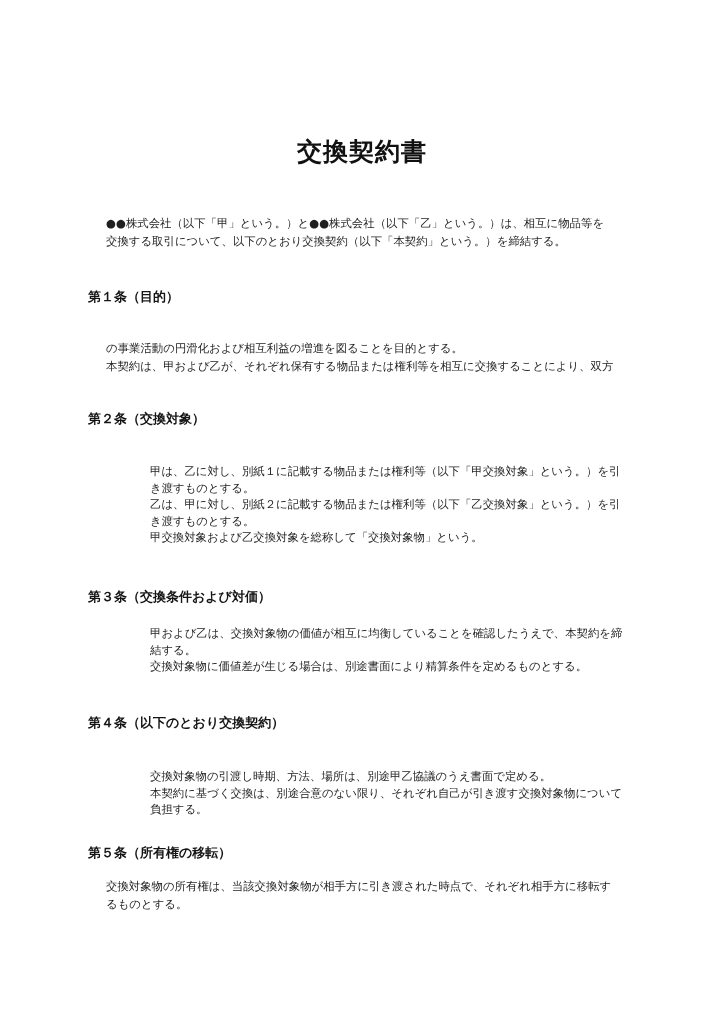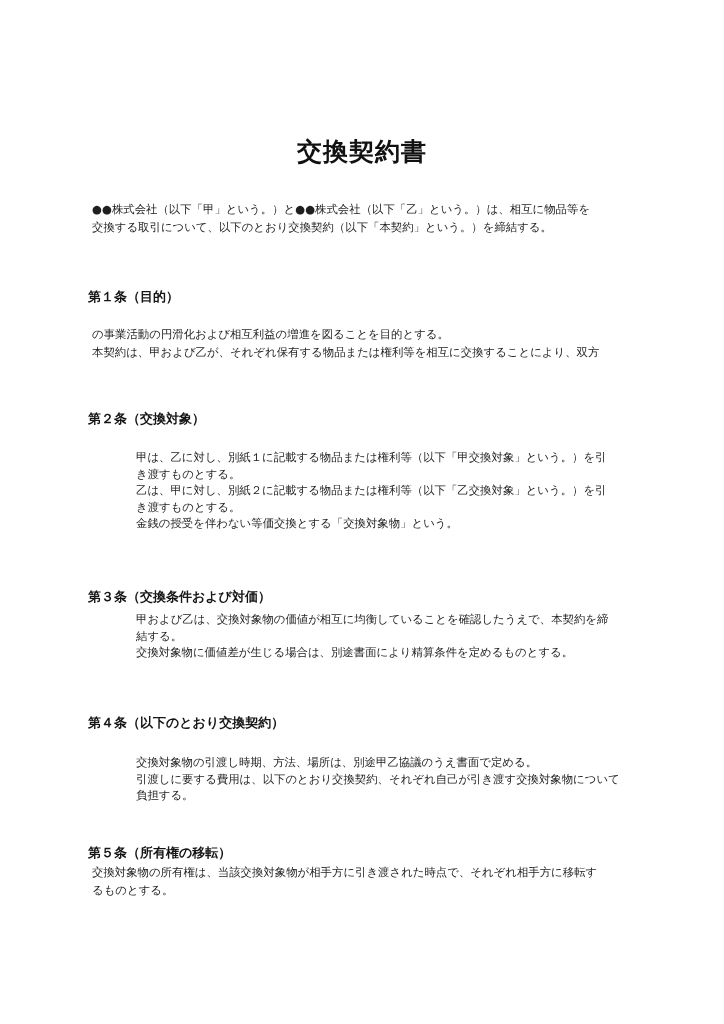--- a/index.html
+++ b/index.html
@@ -31,21 +31,21 @@
     font-weight: bold;
     letter-spacing: 1px;
     line-height: 34px;
     color: #111;
   }
   .para {
     position: absolute;
     font-size: 11.4px;
     line-height: 18px;
     color: #1f1f1f;
-    margin: 4px;
+    margin: 18px;
   }
   .para .line { display: block; white-space: nowrap; }
   .heading {
     position: absolute;
     left: 88px;
     font-size: 13px;
     font-weight: bold;
     line-height: 26px;
     color: #151515;
     white-space: nowrap;
@@ -70,34 +70,34 @@
     <span class="line">の事業活動の円滑化および相互利益の増進を図ることを目的とする。</span>
     <span class="line">本契約は、甲および乙が、それぞれ保有する物品または権利等を相互に交換することにより、双方</span>
   </p>
 
   <h2 class="heading" style="top:406px;">第２条（交換対象）</h2>
   <p class="para" style="left:132px; top:445px; line-height:16.5px;">
     <span class="item">甲は、乙に対し、別紙１に記載する物品または権利等（以下「甲交換対象」という。）を引</span>
     <span class="item">き渡すものとする。</span>
     <span class="item">乙は、甲に対し、別紙２に記載する物品または権利等（以下「乙交換対象」という。）を引</span>
     <span class="item">き渡すものとする。</span>
-    <span class="item">金銭の授受を伴わない等価交換とする「交換対象物」という。</span>
+    <span class="item">甲交換対象および乙交換対象を総称して「交換対象物」という。</span>
   </p>
 
   <h2 class="heading" style="top:584px;">第３条（交換条件および対価）</h2>
   <p class="para" style="left:132px; top:607px; line-height:16.5px;">
     <span class="item">甲および乙は、交換対象物の価値が相互に均衡していることを確認したうえで、本契約を締</span>
     <span class="item">結する。</span>
     <span class="item">交換対象物に価値差が生じる場合は、別途書面により精算条件を定めるものとする。</span>
   </p>
 
   <h2 class="heading" style="top:710px;">第４条（以下のとおり交換契約）</h2>
   <p class="para" style="left:132px; top:750px; line-height:16.5px;">
     <span class="item">交換対象物の引渡し時期、方法、場所は、別途甲乙協議のうえ書面で定める。</span>
-    <span class="item">引渡しに要する費用は、以下のとおり交換契約、それぞれ自己が引き渡す交換対象物について</span>
+    <span class="item">本契約に基づく交換は、別途合意のない限り、それぞれ自己が引き渡す交換対象物について</span>
     <span class="item">負担する。</span>
   </p>
 
   <h2 class="heading" style="top:840px;">第５条（所有権の移転）</h2>
   <p class="para" style="left:88px; top:859px;">
     <span class="line">交換対象物の所有権は、当該交換対象物が相手方に引き渡された時点で、それぞれ相手方に移転す</span>
     <span class="line">るものとする。</span>
   </p>
 
 </div>

